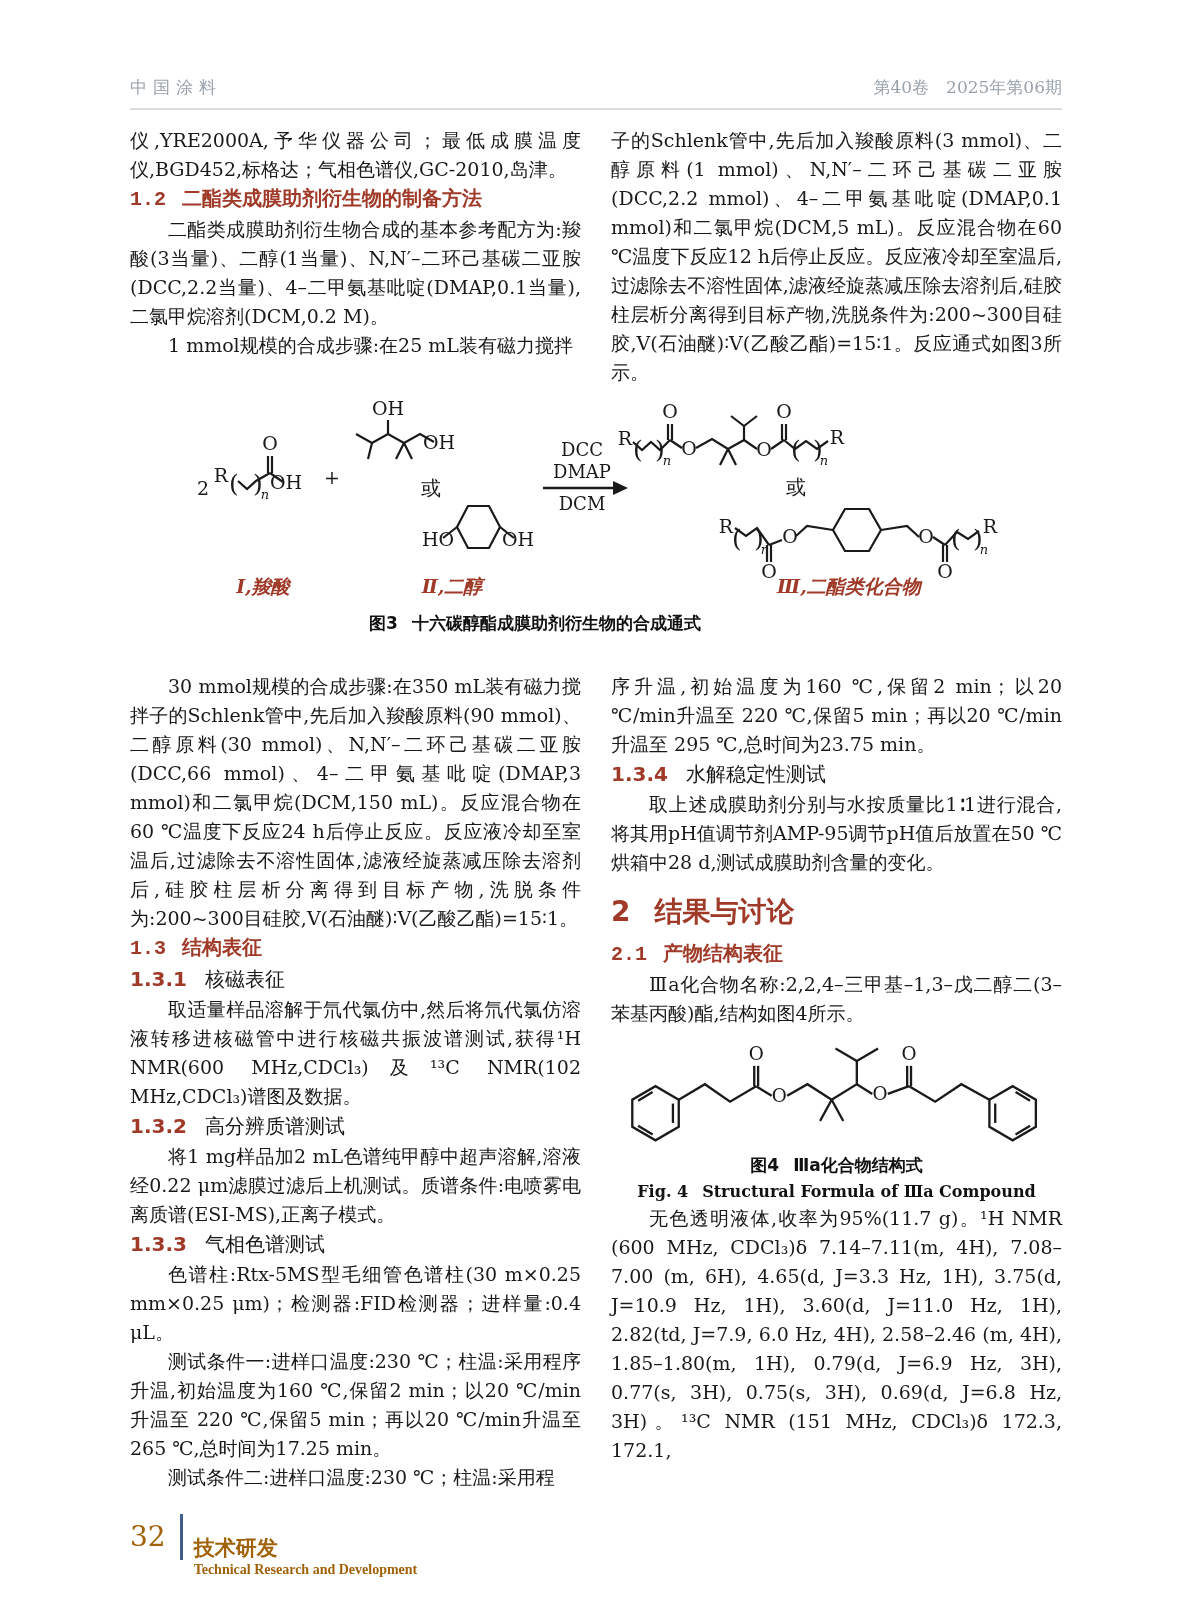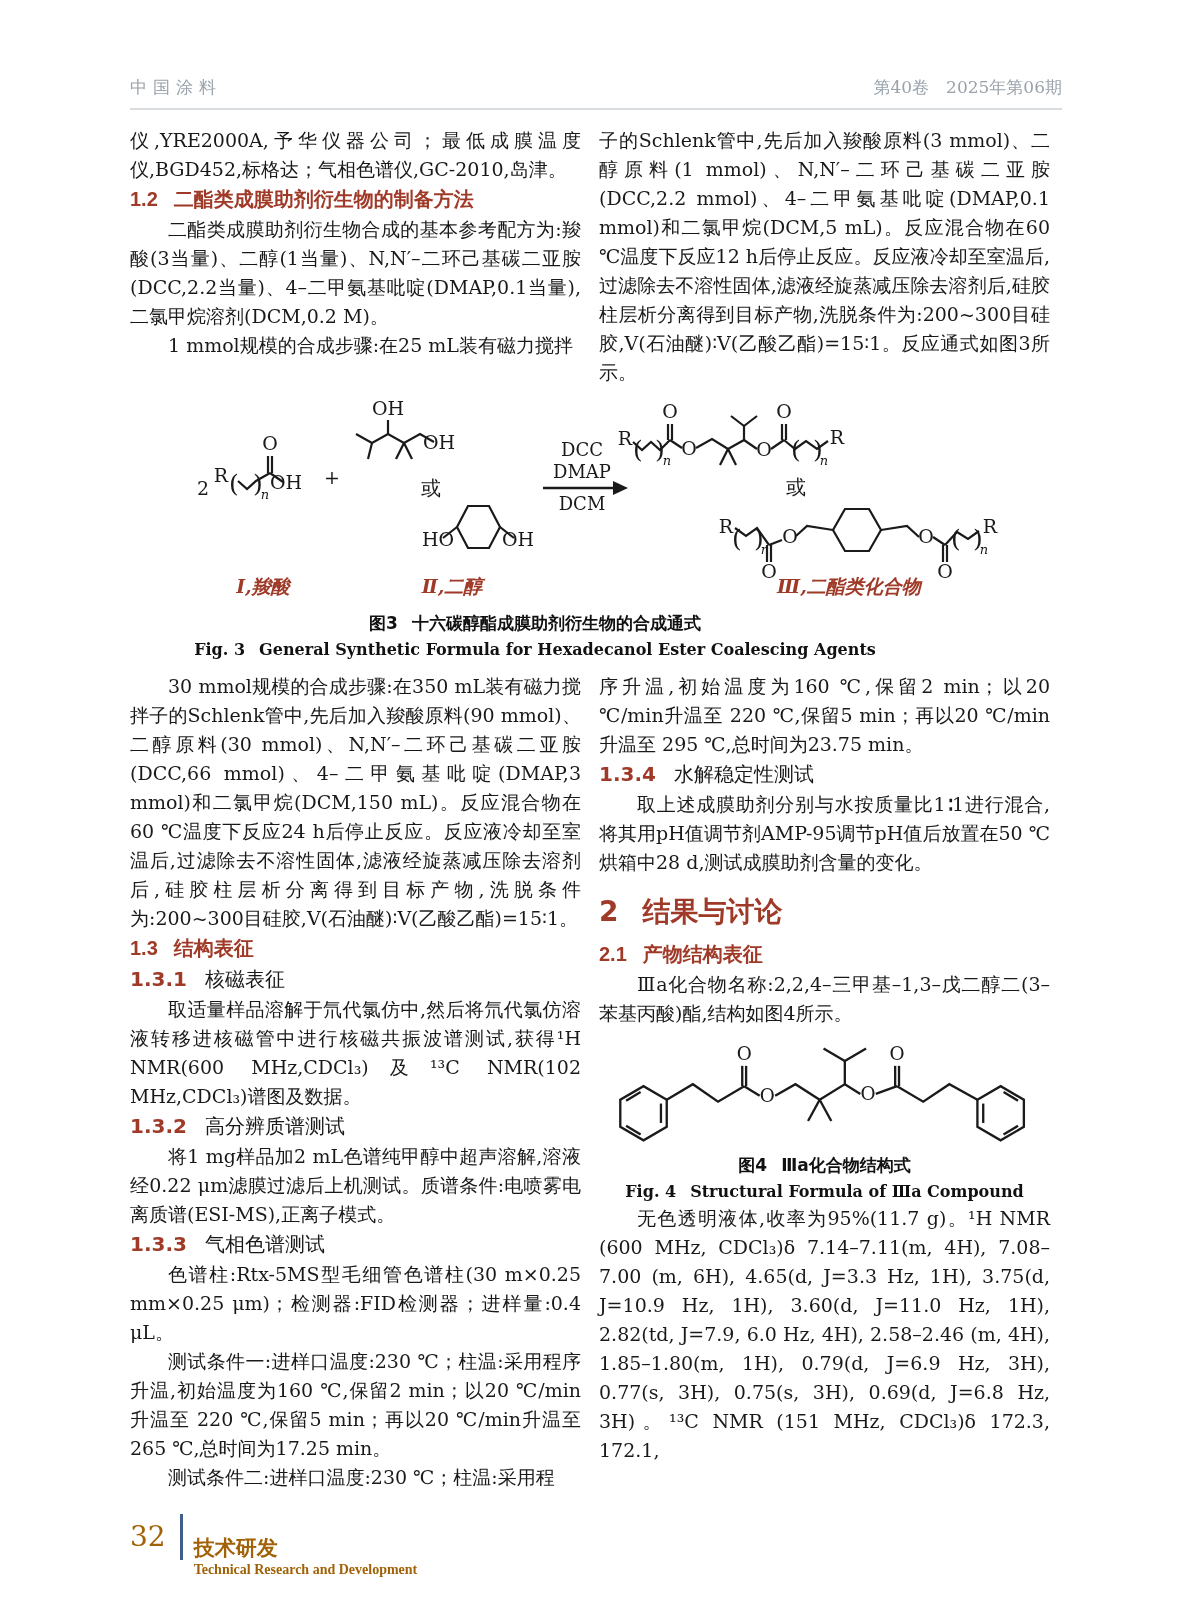--- a/index.html
+++ b/index.html
@@ -4,28 +4,28 @@
 <style>
   html,body{margin:0;padding:0;background:#ffffff;}
   .page{position:relative;width:1129px;height:1600px;background:#ffffff;overflow:hidden;
         font-family:"DejaVu Serif","Liberation Serif",serif;color:#191919;}
   
   .hdr{position:absolute;top:76px;left:130px;width:932px;display:flex;justify-content:space-between;
        align-items:flex-end;border-bottom:2px solid #d9dde0;padding-bottom:9px;
        color:#99a2aa;font-size:17px;}
   .hdr .jname{letter-spacing:6px;}
   
-  .cols{position:absolute;left:130px;width:932px;display:flex;gap:18px;}
+  .cols{position:absolute;left:130px;width:932px;display:flex;gap:30px;}
   .col{width:451px;}
   .body-a{top:126px;}
   .body-c{top:672px;}
   p{margin:0;font-size:19px;line-height:29px;text-align:justify;}
   .ind{text-indent:2em;}
   
-  .h-sec{font-family:Liberation Sans, sans-serif;font-weight:bold;
+  .h-sec{font-family:Liberation Mono, monospace;font-weight:bold;
          color:#a03a28;font-size:20px;line-height:31px;}
   .h-sec .num{margin-right:16px;}
   .h-sub{font-size:20px;line-height:31px;color:#191919;}
   .h-sub .num{font-family:"DejaVu Sans","Liberation Sans",sans-serif;font-weight:bold;
               color:#a03a28;margin-right:18px;}
   .h-main{font-family:"DejaVu Sans","Liberation Sans",sans-serif;font-weight:bold;
           color:#a03a28;font-size:28px;line-height:42px;margin:14px 0 6px 0;}
   .h-main .num{margin-right:24px;}
   
   .fig3{position:absolute;top:378px;left:130px;width:932px;}
@@ -176,23 +176,20 @@
       <text class="subn" x="854" y="176">n</text>
       <text class="atom" x="860" y="155">R</text>
 
       <text class="rlabel" x="133" y="215">Ⅰ,羧酸</text>
       <text class="rlabel" x="322" y="215">Ⅱ,二醇</text>
       <text class="rlabel" x="719" y="215">Ⅲ,二酯类化合物</text>
     </svg>
     <div class="figcaps">
       <div class="cap-zh">
         <span class="num">图3</span><span>十六碳醇酯成膜助剂衍生物的合成通式</span>
-      </div>
-      <div class="cap-en">
-        <span class="num">Fig. 3</span><span>General Synthetic Formula for Hexadecanol Ester Coalescing Agents</span>
       </div>
     </div>
   </div>
 
   <div class="cols body-c">
     <div class="col">
       <p class="ind">30 mmol规模的合成步骤:在350 mL装有磁力搅拌子的Schlenk管中,先后加入羧酸原料(90 mmol)、二醇原料(30 mmol)、N,N′–二环己基碳二亚胺(DCC,66 mmol)、4–二甲氨基吡啶(DMAP,3 mmol)和二氯甲烷(DCM,150 mL)。反应混合物在60 ℃温度下反应24 h后停止反应。反应液冷却至室温后,过滤除去不溶性固体,滤液经旋蒸减压除去溶剂后,硅胶柱层析分离得到目标产物,洗脱条件为:200~300目硅胶,V(石油醚)∶V(乙酸乙酯)=15∶1。</p>
       <div class="h-sec">
         <span class="num">1.3</span><span>结构表征</span>
       </div>

